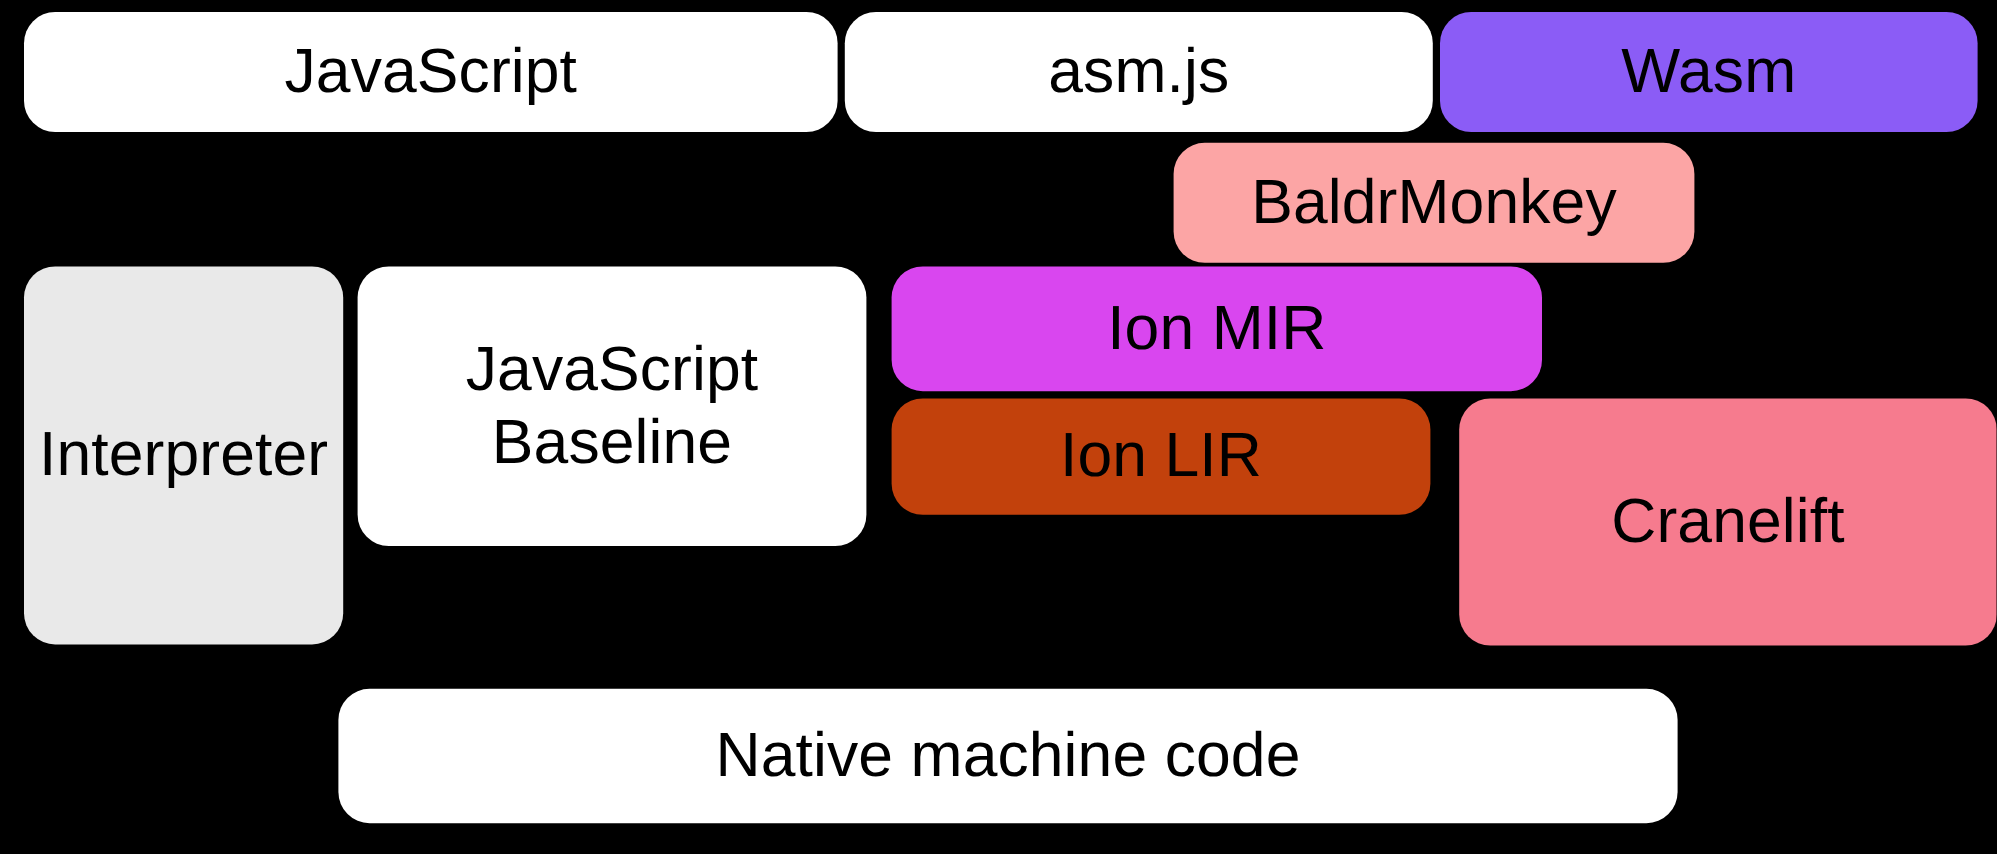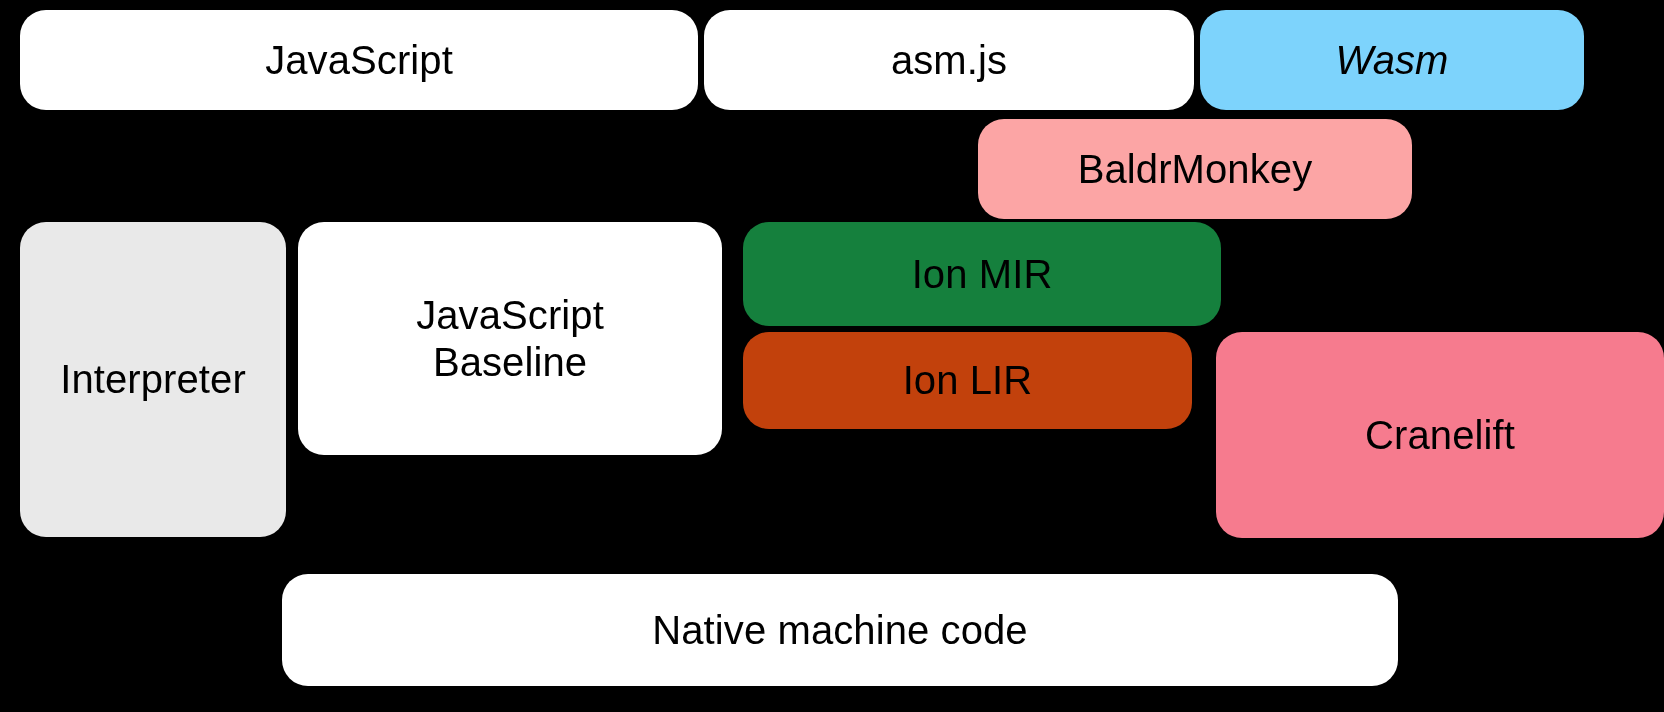--- a/index.html
+++ b/index.html
@@ -17,41 +17,41 @@
     font-family: "Liberation Sans", "DejaVu Sans", sans-serif;
   }
   .node {
     position: absolute;
     box-sizing: border-box;
     display: flex;
     align-items: center;
     justify-content: center;
     text-align: center;
     color: #000000;
-    font-size: 40px;
+    font-size: 52px;
     font-weight: 400;
     line-height: 1.16;
     border-radius: 26px;
     white-space: pre-line;
     letter-spacing: 0.1px;
     user-select: none;
   }
   .fill-white { background: #ffffff; }
   .fill-gray  { background: #e9e9e9; }
   .fill-green { background: #6fc14a; }
   .fill-pink  { background: #f67b8e; margin-left: 16px; }
 </style>
 </head>
 <body>
 
 <div id="canvas" style="background: rgb(0, 0, 0);">
     <div class="node fill-white" style="left: 20px; top: 10px; width: 678px; height: 100px; background: rgb(255, 255, 255);"><span>JavaScript</span></div>
     <div class="node fill-white" style="left: 704px; top: 10px; width: 490px; height: 100px; background: rgb(255, 255, 255);"><span>asm.js</span></div>
-    <div class="node fill-white" style="left: 1200px; top: 10px; width: 384px; height: 100px; background: #7dd3fc; font-style: italic;"><span>Wasm</span></div>
+    <div class="node fill-white" style="left: 1200px; top: 10px; width: 448px; height: 100px; background: #8b5cf6;"><span>Wasm</span></div>
     <div class="node fill-white" style="left: 978px; top: 119px; width: 434px; height: 100px; background: #fca5a5;"><span>BaldrMonkey</span></div>
     <div class="node fill-gray" style="left: 20px; top: 222px; width: 266px; height: 315px; background: rgb(233, 233, 233);"><span>Interpreter</span></div>
     <div class="node fill-white" style="left: 298px; top: 222px; width: 424px; height: 233px; background: rgb(255, 255, 255);"><span>JavaScript
 Baseline</span></div>
-    <div class="node fill-green" style="left: 743px; top: 222px; width: 478px; height: 104px; background: #15803d;"><span>Ion MIR</span></div>
+    <div class="node fill-green" style="left: 743px; top: 222px; width: 542px; height: 104px; background: #d946ef;"><span>Ion MIR</span></div>
     <div class="node fill-green" style="left: 743px; top: 332px; width: 449px; height: 97px; background: #c2410c;"><span>Ion LIR</span></div>
     <div class="node fill-pink" style="left: 1200px; top: 332px; width: 448px; height: 206px; background: rgb(246, 123, 142);"><span>Cranelift</span></div>
     <div class="node fill-white" style="left: 282px; top: 574px; width: 1116px; height: 112px; background: rgb(255, 255, 255);"><span>Native machine code</span></div>
   </div>
 
 </body></html>

